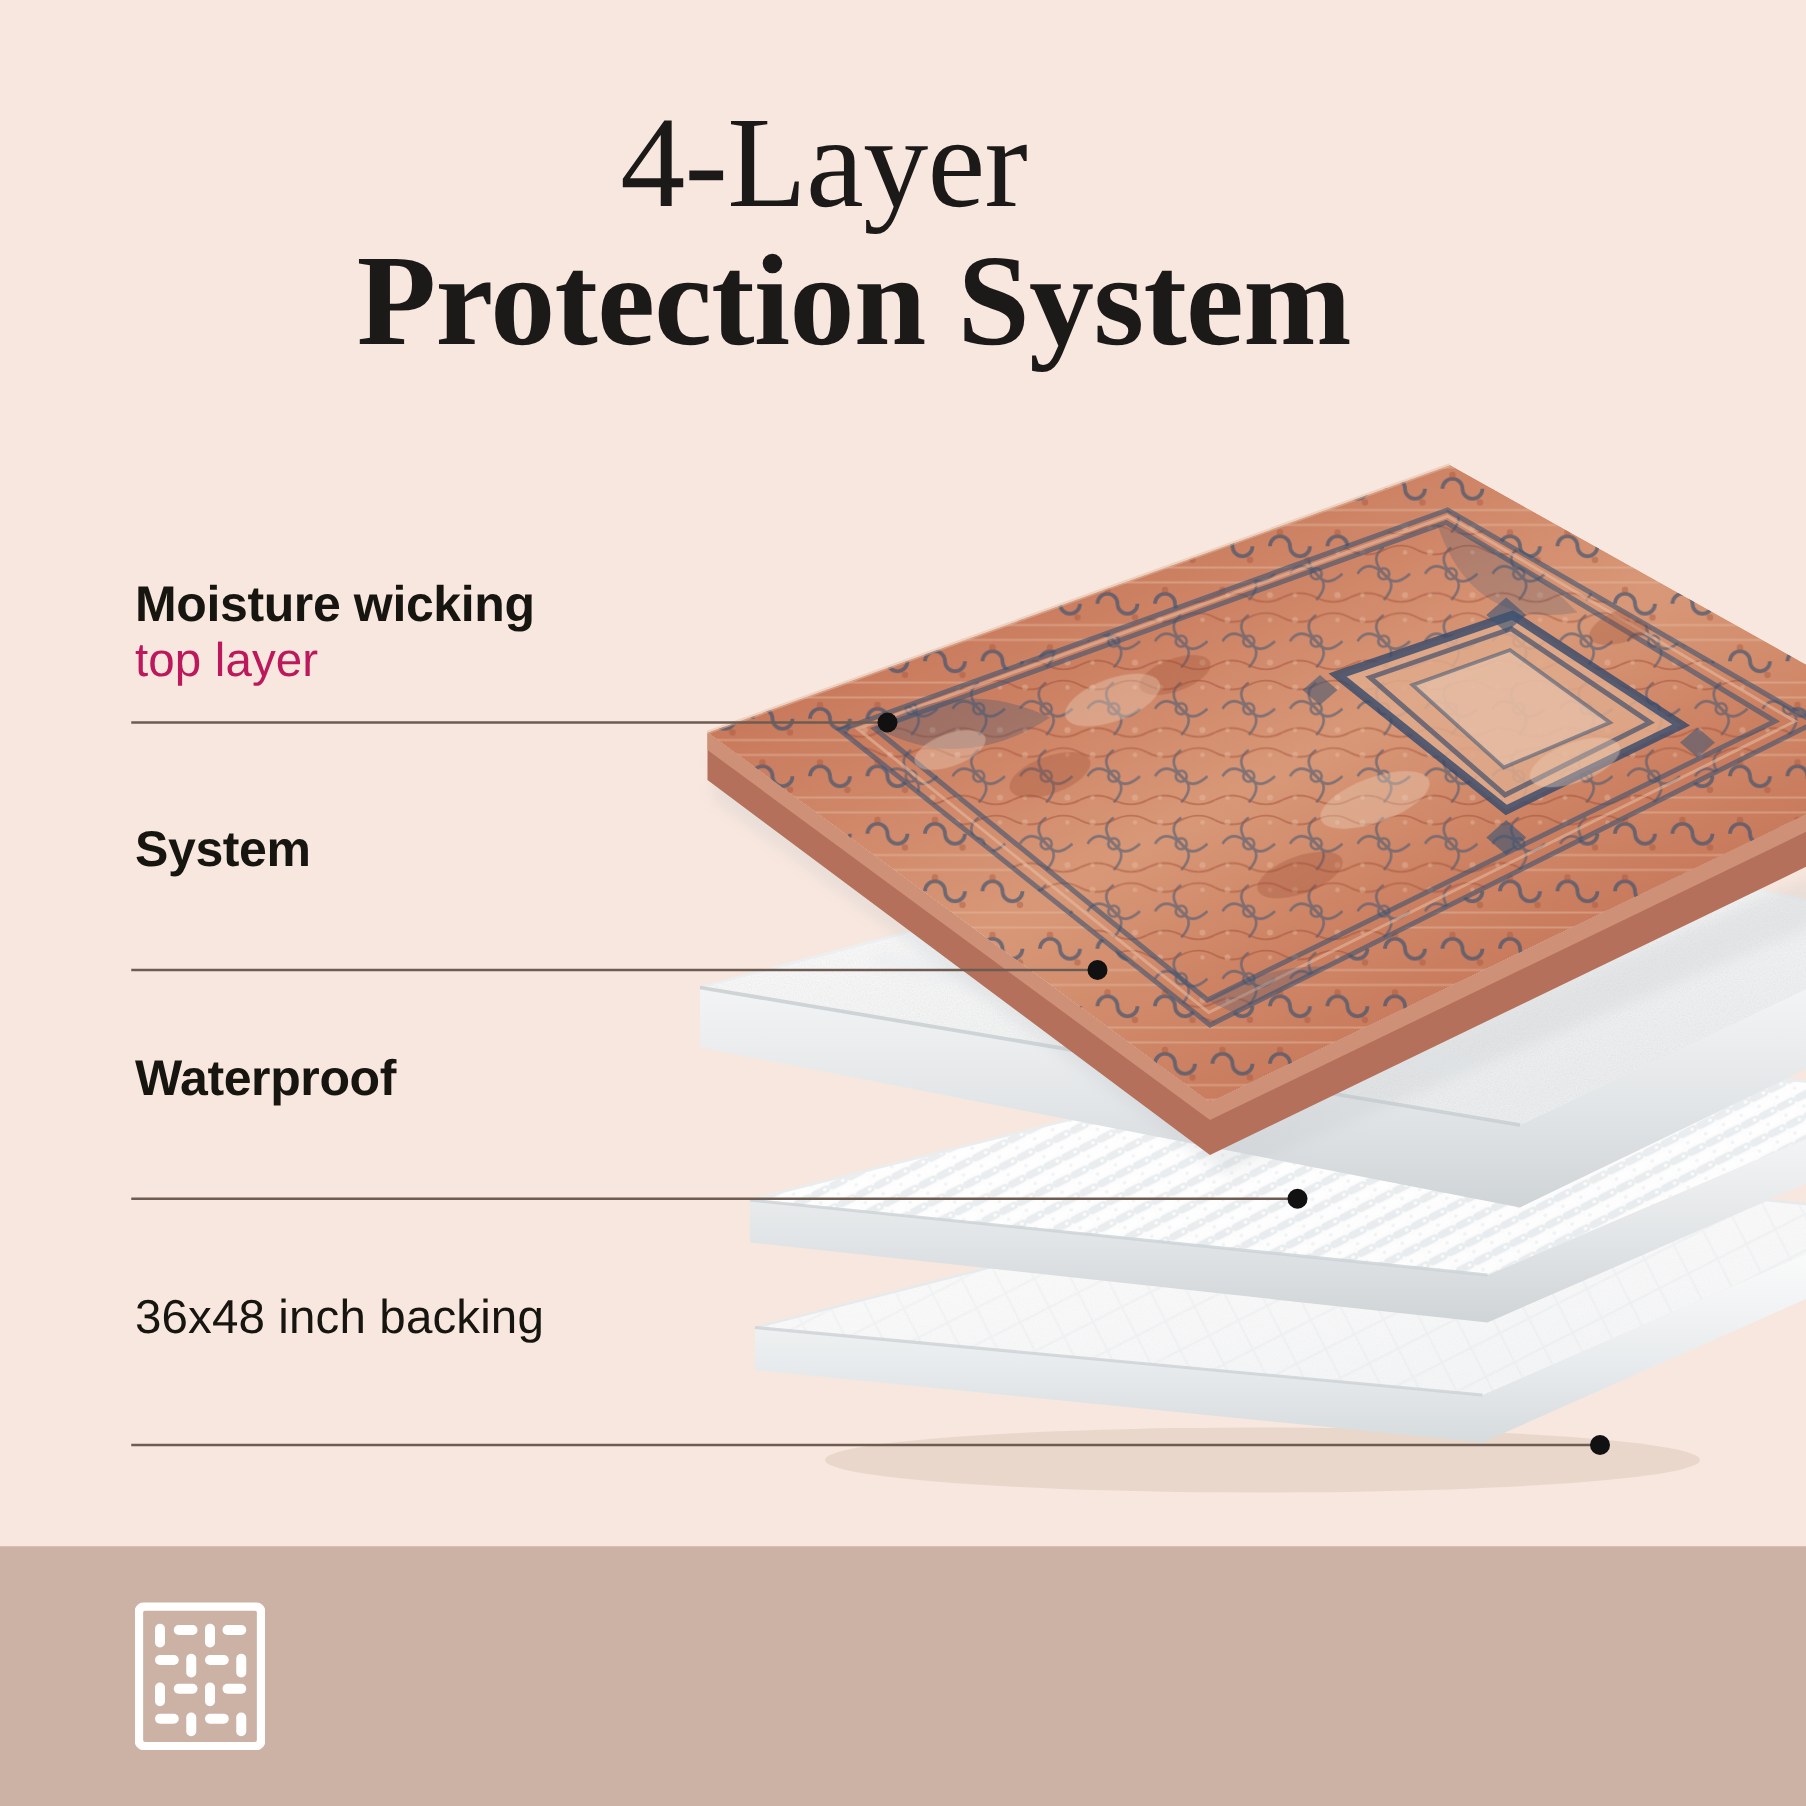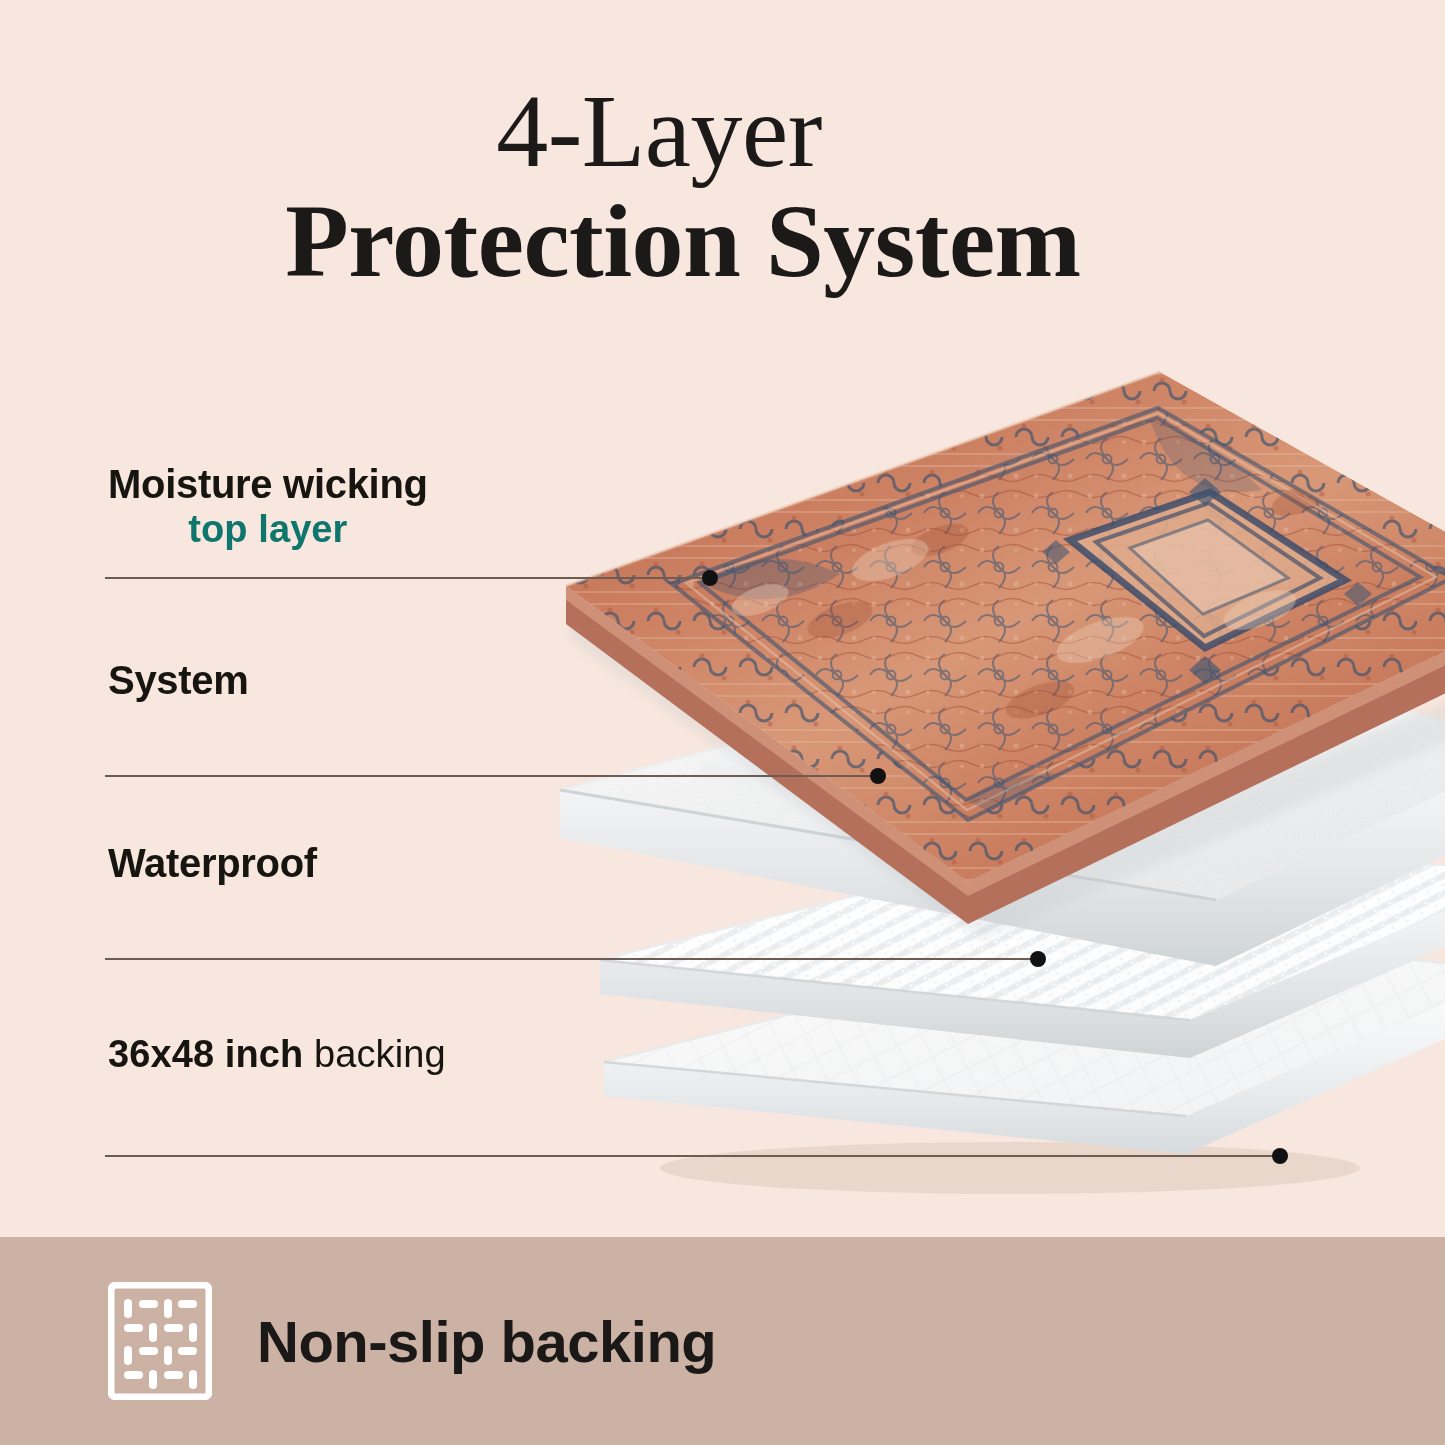--- a/index.html
+++ b/index.html
@@ -41,34 +41,33 @@
   .label .l-bold{
     display:block;
     font-size:40px;
     font-weight:700;
     letter-spacing:-0.3px;
     line-height:1.16;
   }
   .label .l-light{
     display:block;
     font-size:38px;
-    font-weight:700;
+    font-weight:400;
     letter-spacing:0.1px;
     line-height:1.2;
-    color:#0f766e;
-    text-align:center;
+    color:#be185d;
   }
   .label .l-mix{
     display:block;
     font-size:38px;
     font-weight:300;
     letter-spacing:0.1px;
     line-height:1.2;
   }
-  .label .l-mix b{ font-weight:700; }
+  .label .l-mix b{ font-weight:400; }
 
   
   .banner{
     position:absolute; left:0; top:1237px; width:1445px; height:208px;
     background:#ccb2a4;
     display:flex; align-items:center;
   }
   .banner-icon{
     margin-left:108px;
     width:104px; height:118px;
@@ -349,14 +348,13 @@
       <rect x="31" y="65" width="19" height="8" rx="4"></rect>
       <rect x="56" y="64" width="8" height="19" rx="4"></rect>
       <rect x="70" y="65" width="19" height="8" rx="4"></rect>
 
       <rect x="16" y="89" width="19" height="8" rx="4"></rect>
       <rect x="41" y="88" width="8" height="19" rx="4"></rect>
       <rect x="56" y="89" width="19" height="8" rx="4"></rect>
       <rect x="81" y="88" width="8" height="19" rx="4"></rect>
     </g>
   </svg>
-  <div class="banner-text">Non-slip backing</div>
 </div>
 
 </body></html>

